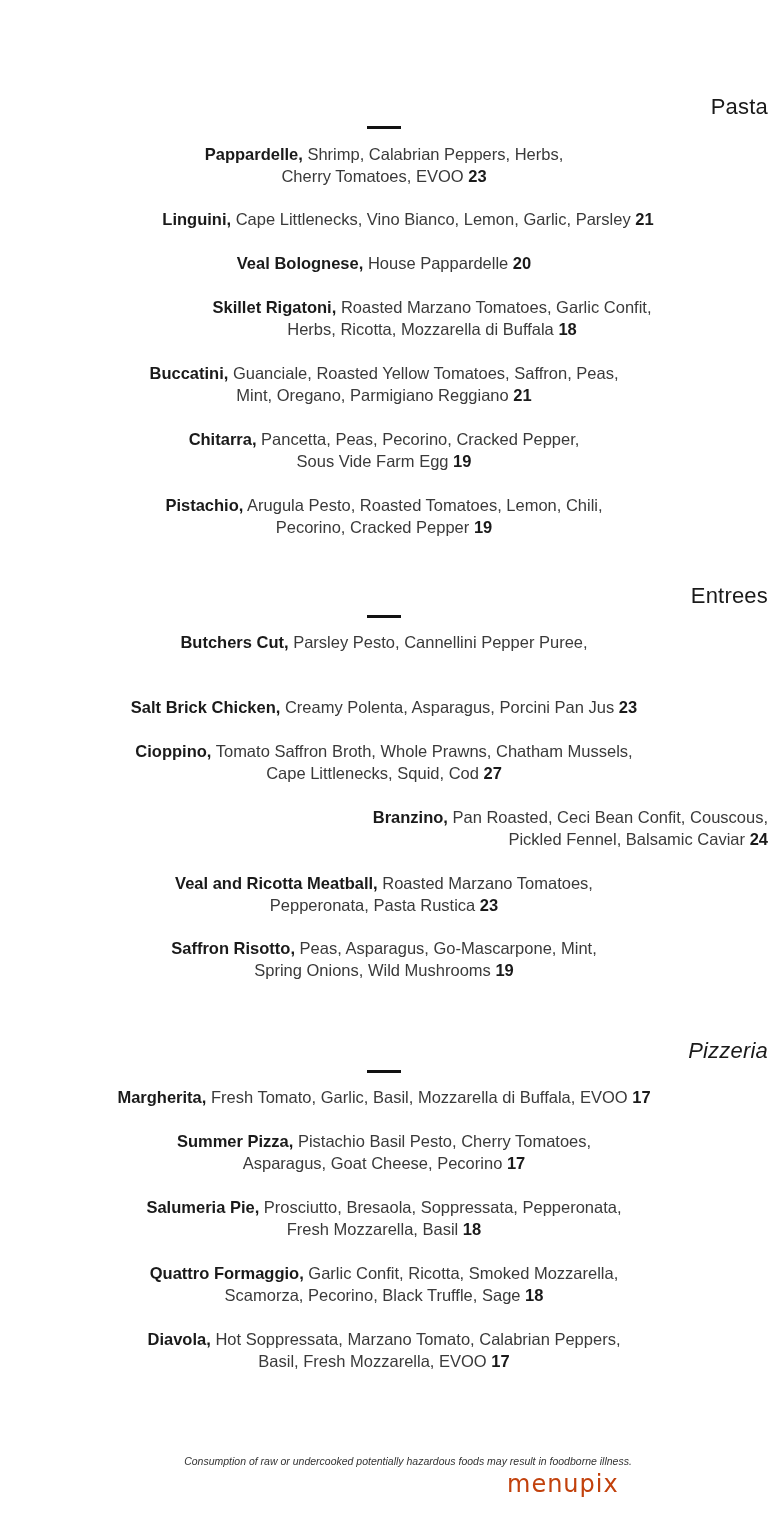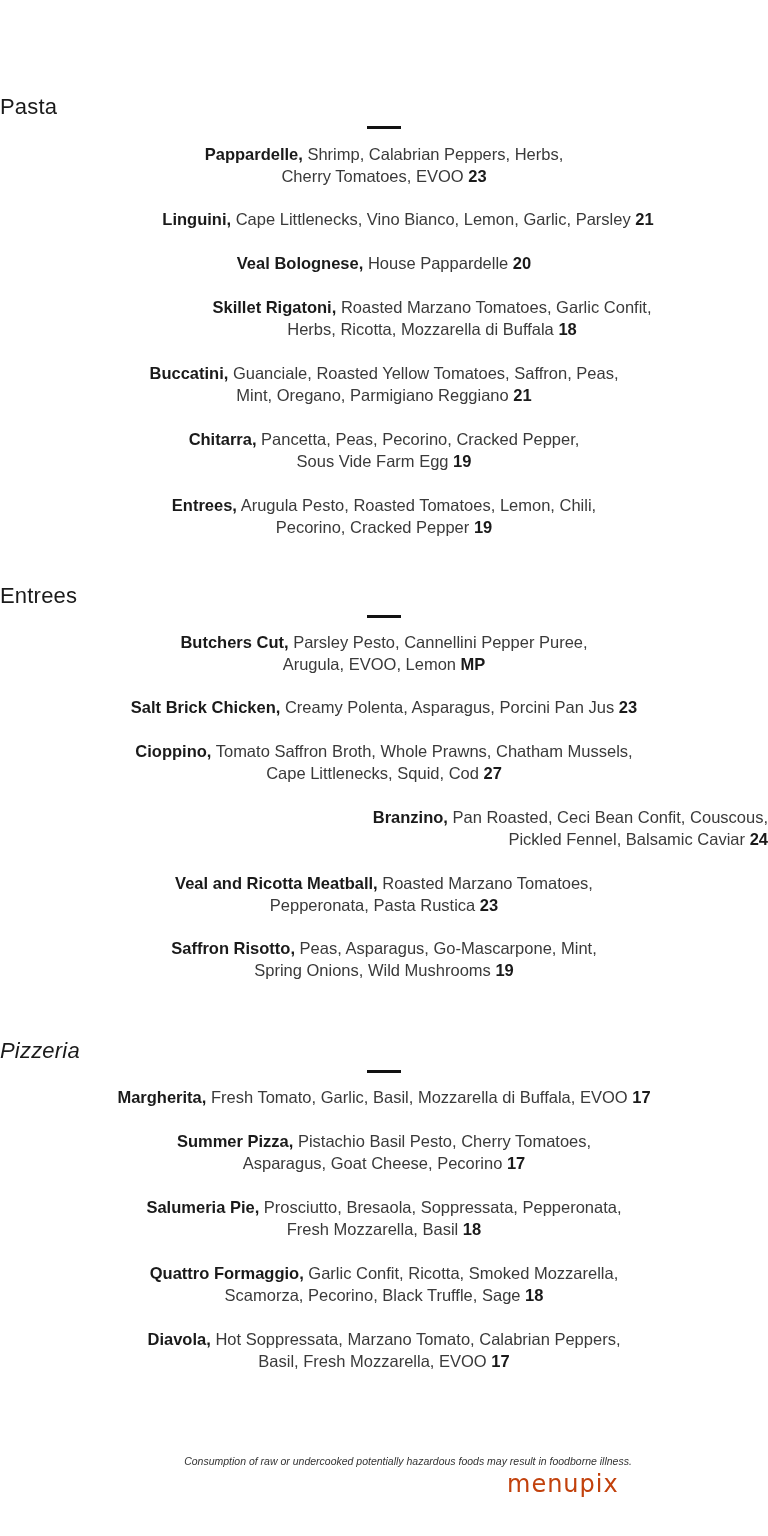--- a/index.html
+++ b/index.html
@@ -18,21 +18,21 @@
   .menu {
     position: absolute;
     left: 0;
     top: 0;
     width: 768px;
   }
   .section {
     position: absolute;
     left: 0;
     width: 768px;
-    text-align: left;
+    text-align: right;
   }
   .section-title {
     font-size: 22px;
     font-weight: normal;
     color: #1a1a1a;
     margin: 0;
     height: 28px;
     line-height: 28px;
     letter-spacing: 0.2px;
   }
@@ -114,32 +114,31 @@
     <span class="line"><span class="name">Buccatini,</span> <span>Guanciale, Roasted Yellow Tomatoes, Saffron, Peas,</span></span>
     <span class="line"><span>Mint, Oregano, Parmigiano Reggiano</span> <span class="price">21</span></span>
   </div>
 
   <div class="item" style="top:428px;">
     <span class="line"><span class="name">Chitarra,</span> <span>Pancetta, Peas, Pecorino, Cracked Pepper,</span></span>
     <span class="line"><span>Sous Vide Farm Egg</span> <span class="price">19</span></span>
   </div>
 
   <div class="item" style="top:494px;">
-    <span class="line"><span class="name">Entrees,</span> <span>Arugula Pesto, Roasted Tomatoes, Lemon, Chili,</span></span>
+    <span class="line"><span class="name">Pistachio,</span> <span>Arugula Pesto, Roasted Tomatoes, Lemon, Chili,</span></span>
     <span class="line"><span>Pecorino, Cracked Pepper</span> <span class="price">19</span></span>
   </div>
 
   <div class="section" style="top:582px;">
     <h2 class="section-title">Entrees</h2>
     <div class="rule"></div>
   </div>
 
   <div class="item" style="top:631px;">
     <span class="line"><span class="name">Butchers Cut,</span> <span>Parsley Pesto, Cannellini Pepper Puree,</span></span>
-    <span class="line"><span>Arugula, EVOO, Lemon</span> <span class="price">MP</span></span>
   </div>
 
   <div class="item" style="top:696px;">
     <span class="line"><span class="name">Salt Brick Chicken,</span> <span>Creamy Polenta, Asparagus, Porcini Pan Jus</span> <span class="price">23</span></span>
   </div>
 
   <div class="item" style="top:740px;">
     <span class="line"><span class="name">Cioppino,</span> <span>Tomato Saffron Broth, Whole Prawns, Chatham Mussels,</span></span>
     <span class="line"><span>Cape Littlenecks, Squid, Cod</span> <span class="price">27</span></span>
   </div>

